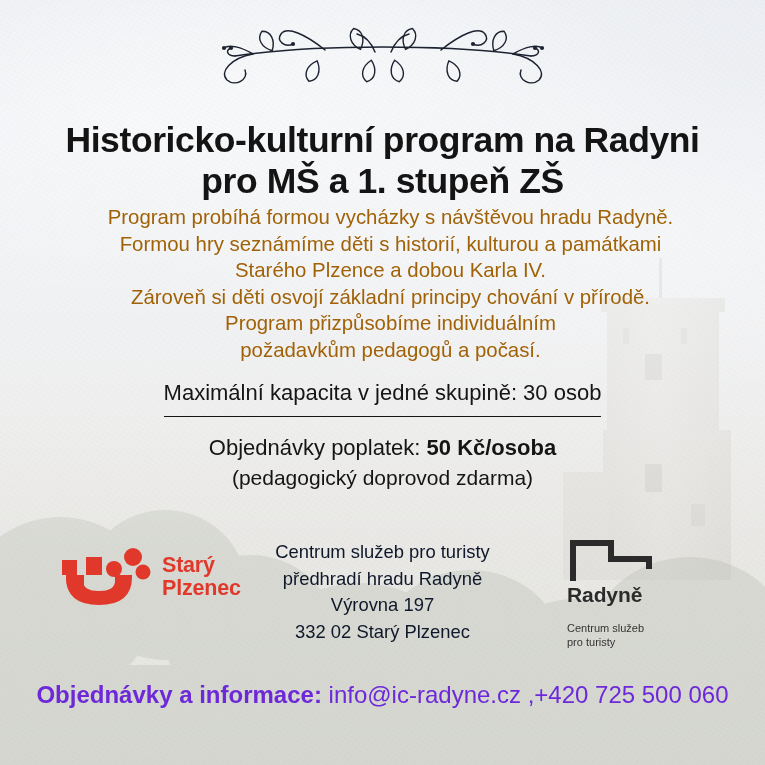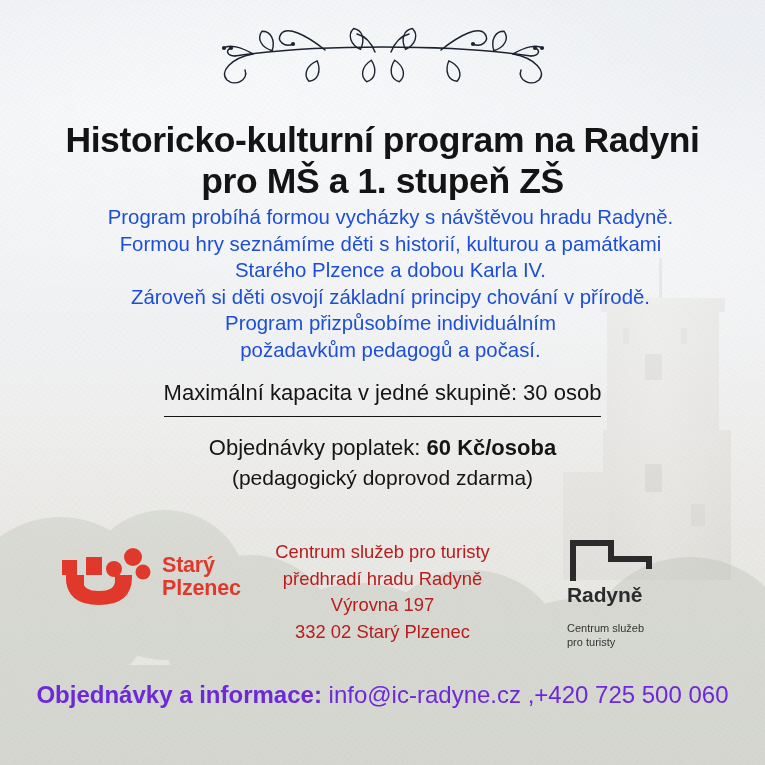--- a/index.html
+++ b/index.html
@@ -118,21 +118,21 @@
   .title-line { display: block; }
 
   .intro {
     position: absolute;
     top: 204px;
     left: 16px;
     right: 0;
     text-align: center;
     font-size: 20.4px;
     line-height: 1.30;
-    color: #1d4ed8;
+    color: #a16207;
   }
   .intro-line { display: block; }
 
   .capacity {
     position: absolute;
     top: 380px;
     left: 0;
     right: 0;
     text-align: center;
     font-size: 22px;
@@ -190,21 +190,21 @@
 
   
   .address {
     position: absolute;
     left: 0;
     right: 0;
     top: 6px;
     text-align: center;
     font-size: 18.4px;
     line-height: 1.44;
-    color: #b91c1c;
+    color: #0f172a;
   }
   .address-line { display: block; }
 
   
   .logo-radyne {
     position: absolute;
     right: 48px;
     top: 6px;
     width: 150px;
   }
@@ -341,21 +341,21 @@
       <span class="intro-line">Zároveň si děti osvojí základní principy chování v přírodě.</span>
       <span class="intro-line">Program přizpůsobíme individuálním</span>
       <span class="intro-line">požadavkům pedagogů a počasí.</span>
     </div>
 
     <div class="capacity">
       <span class="capacity-text">Maximální kapacita v jedné skupině: 30 osob</span>
     </div>
 
     <div class="fee">
-      <span>Objednávky poplatek: </span><span class="fee-amount">60 Kč/osoba</span>
+      <span>Objednávky poplatek: </span><span class="fee-amount">50 Kč/osoba</span>
       <span class="fee-note">(pedagogický doprovod zdarma)</span>
     </div>
 
     <div class="logo-row">
 
       <div class="logo-plzenec">
         <svg class="plzenec-mark" viewBox="0 0 92 60">
           <g fill="#e0392c">
             <rect x="2" y="13" width="15" height="15"></rect>
             <rect x="26" y="10" width="16" height="18"></rect>

